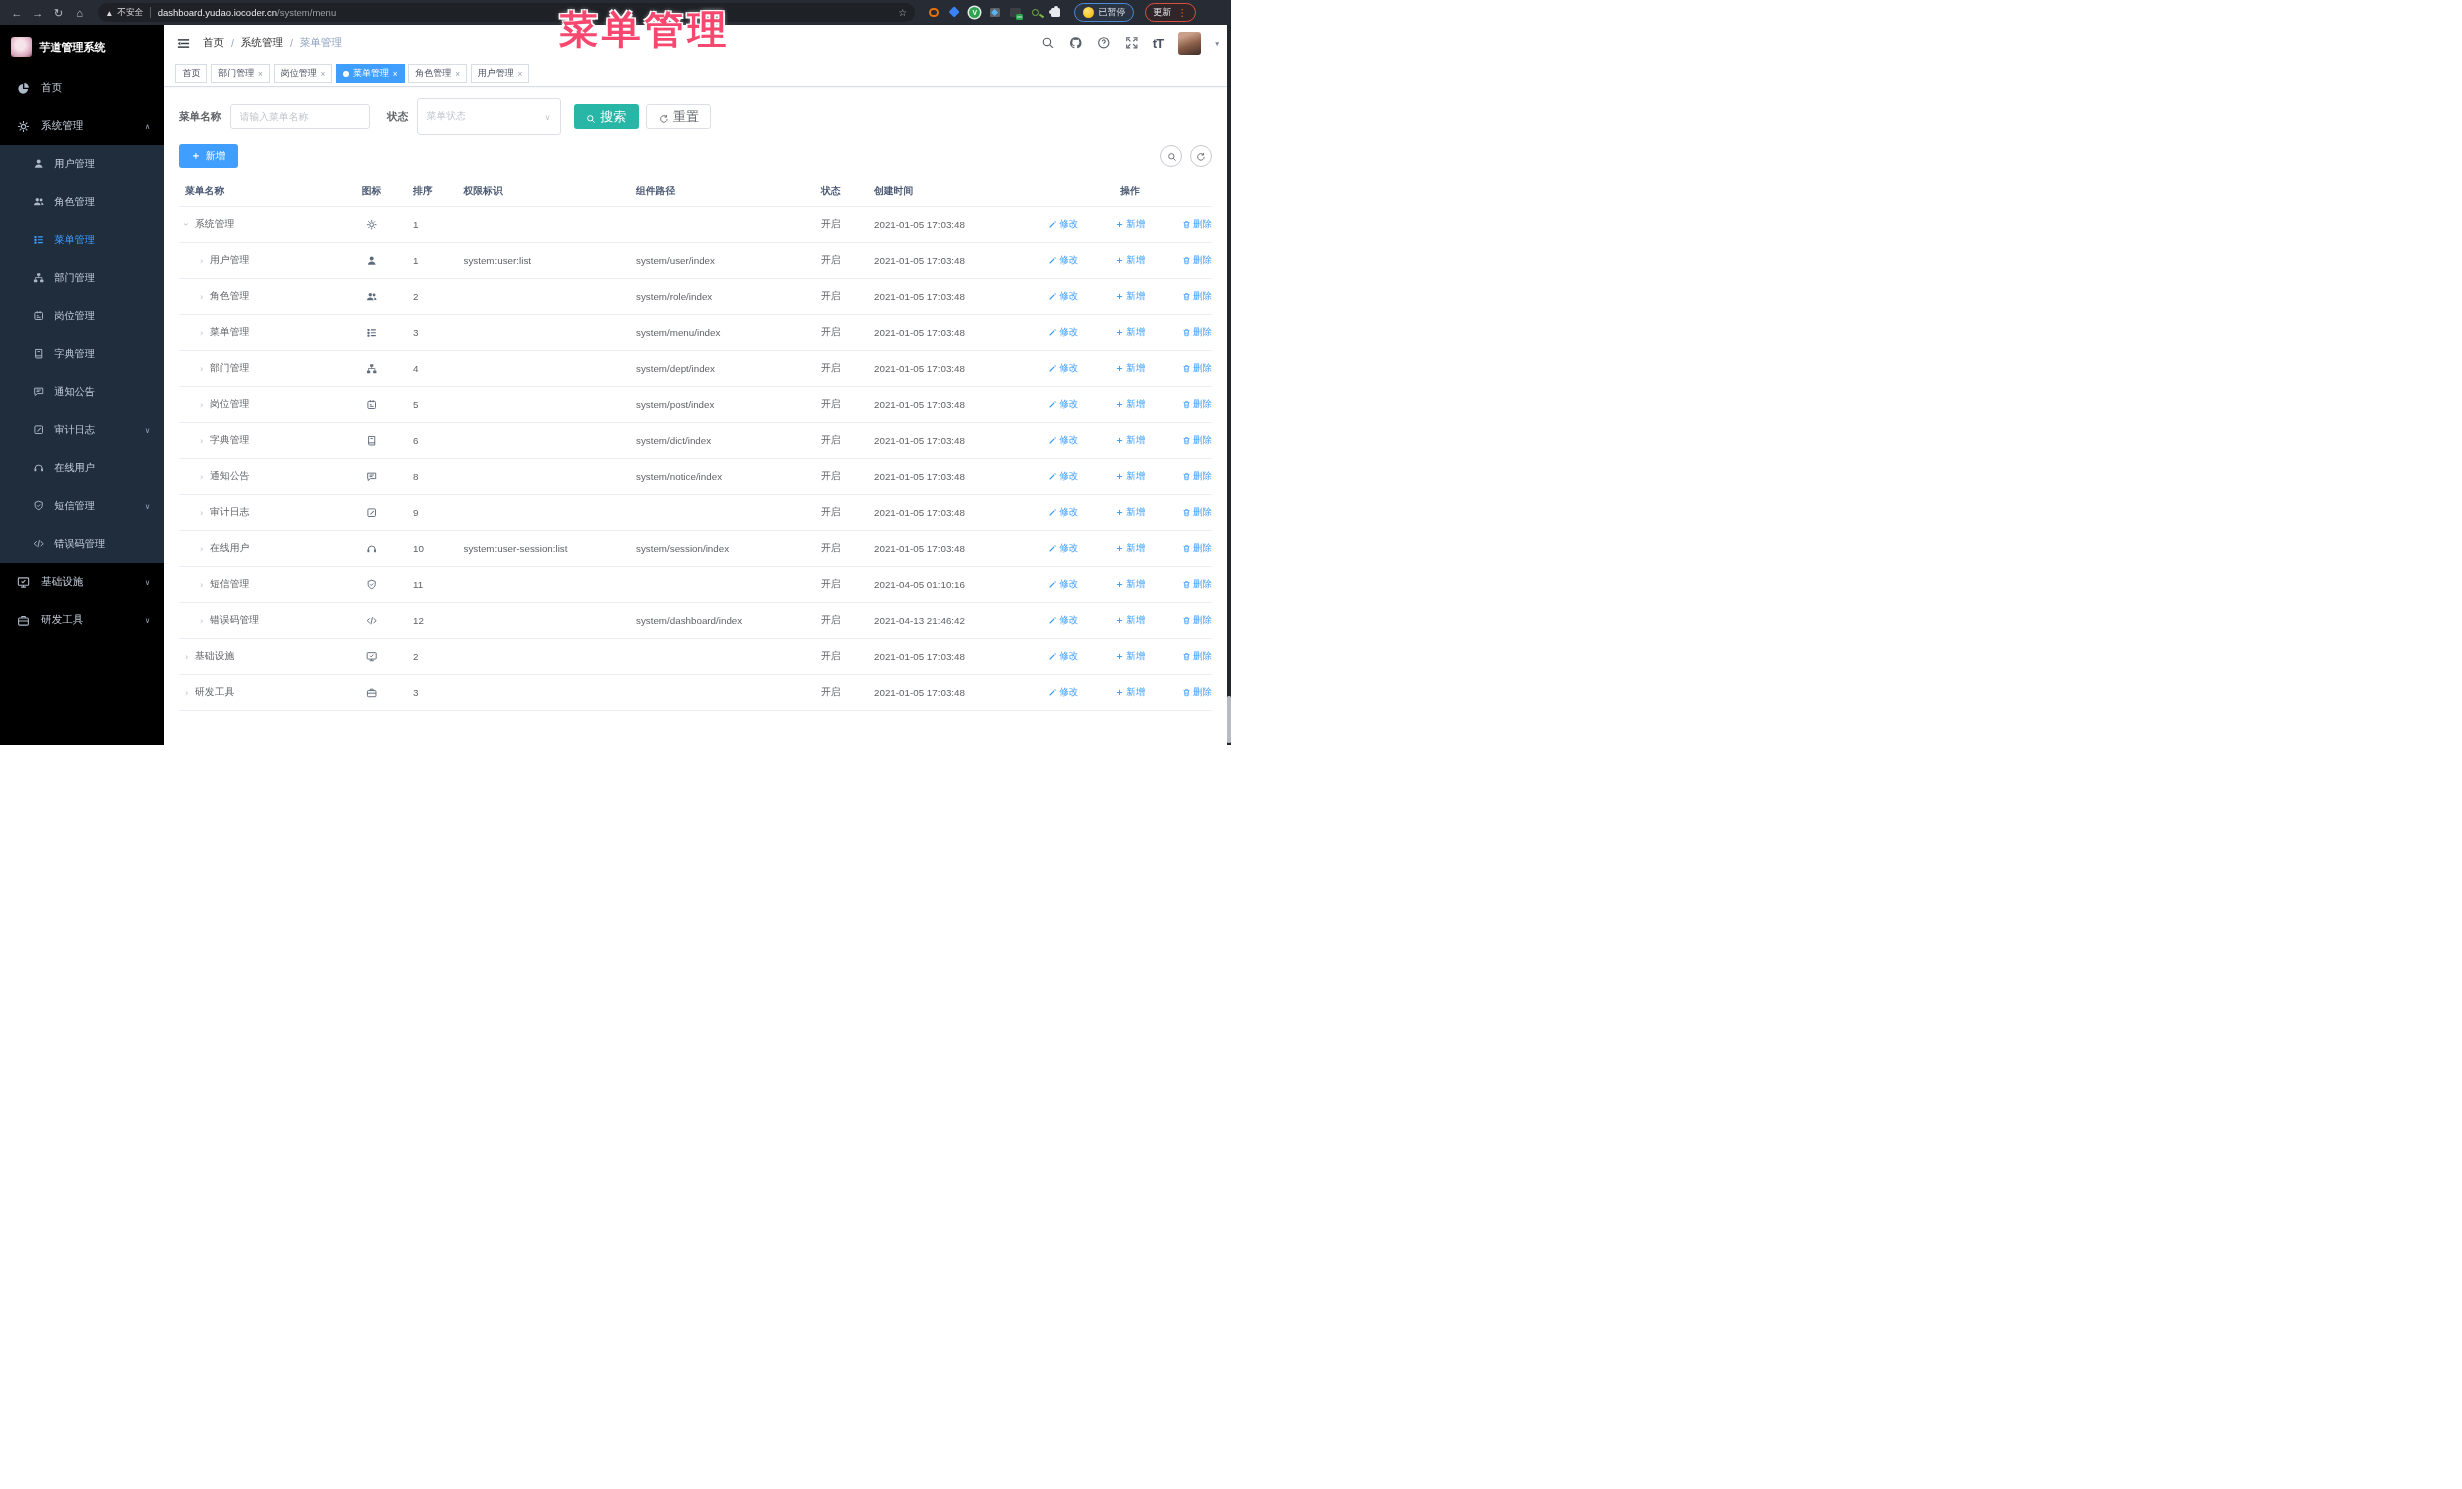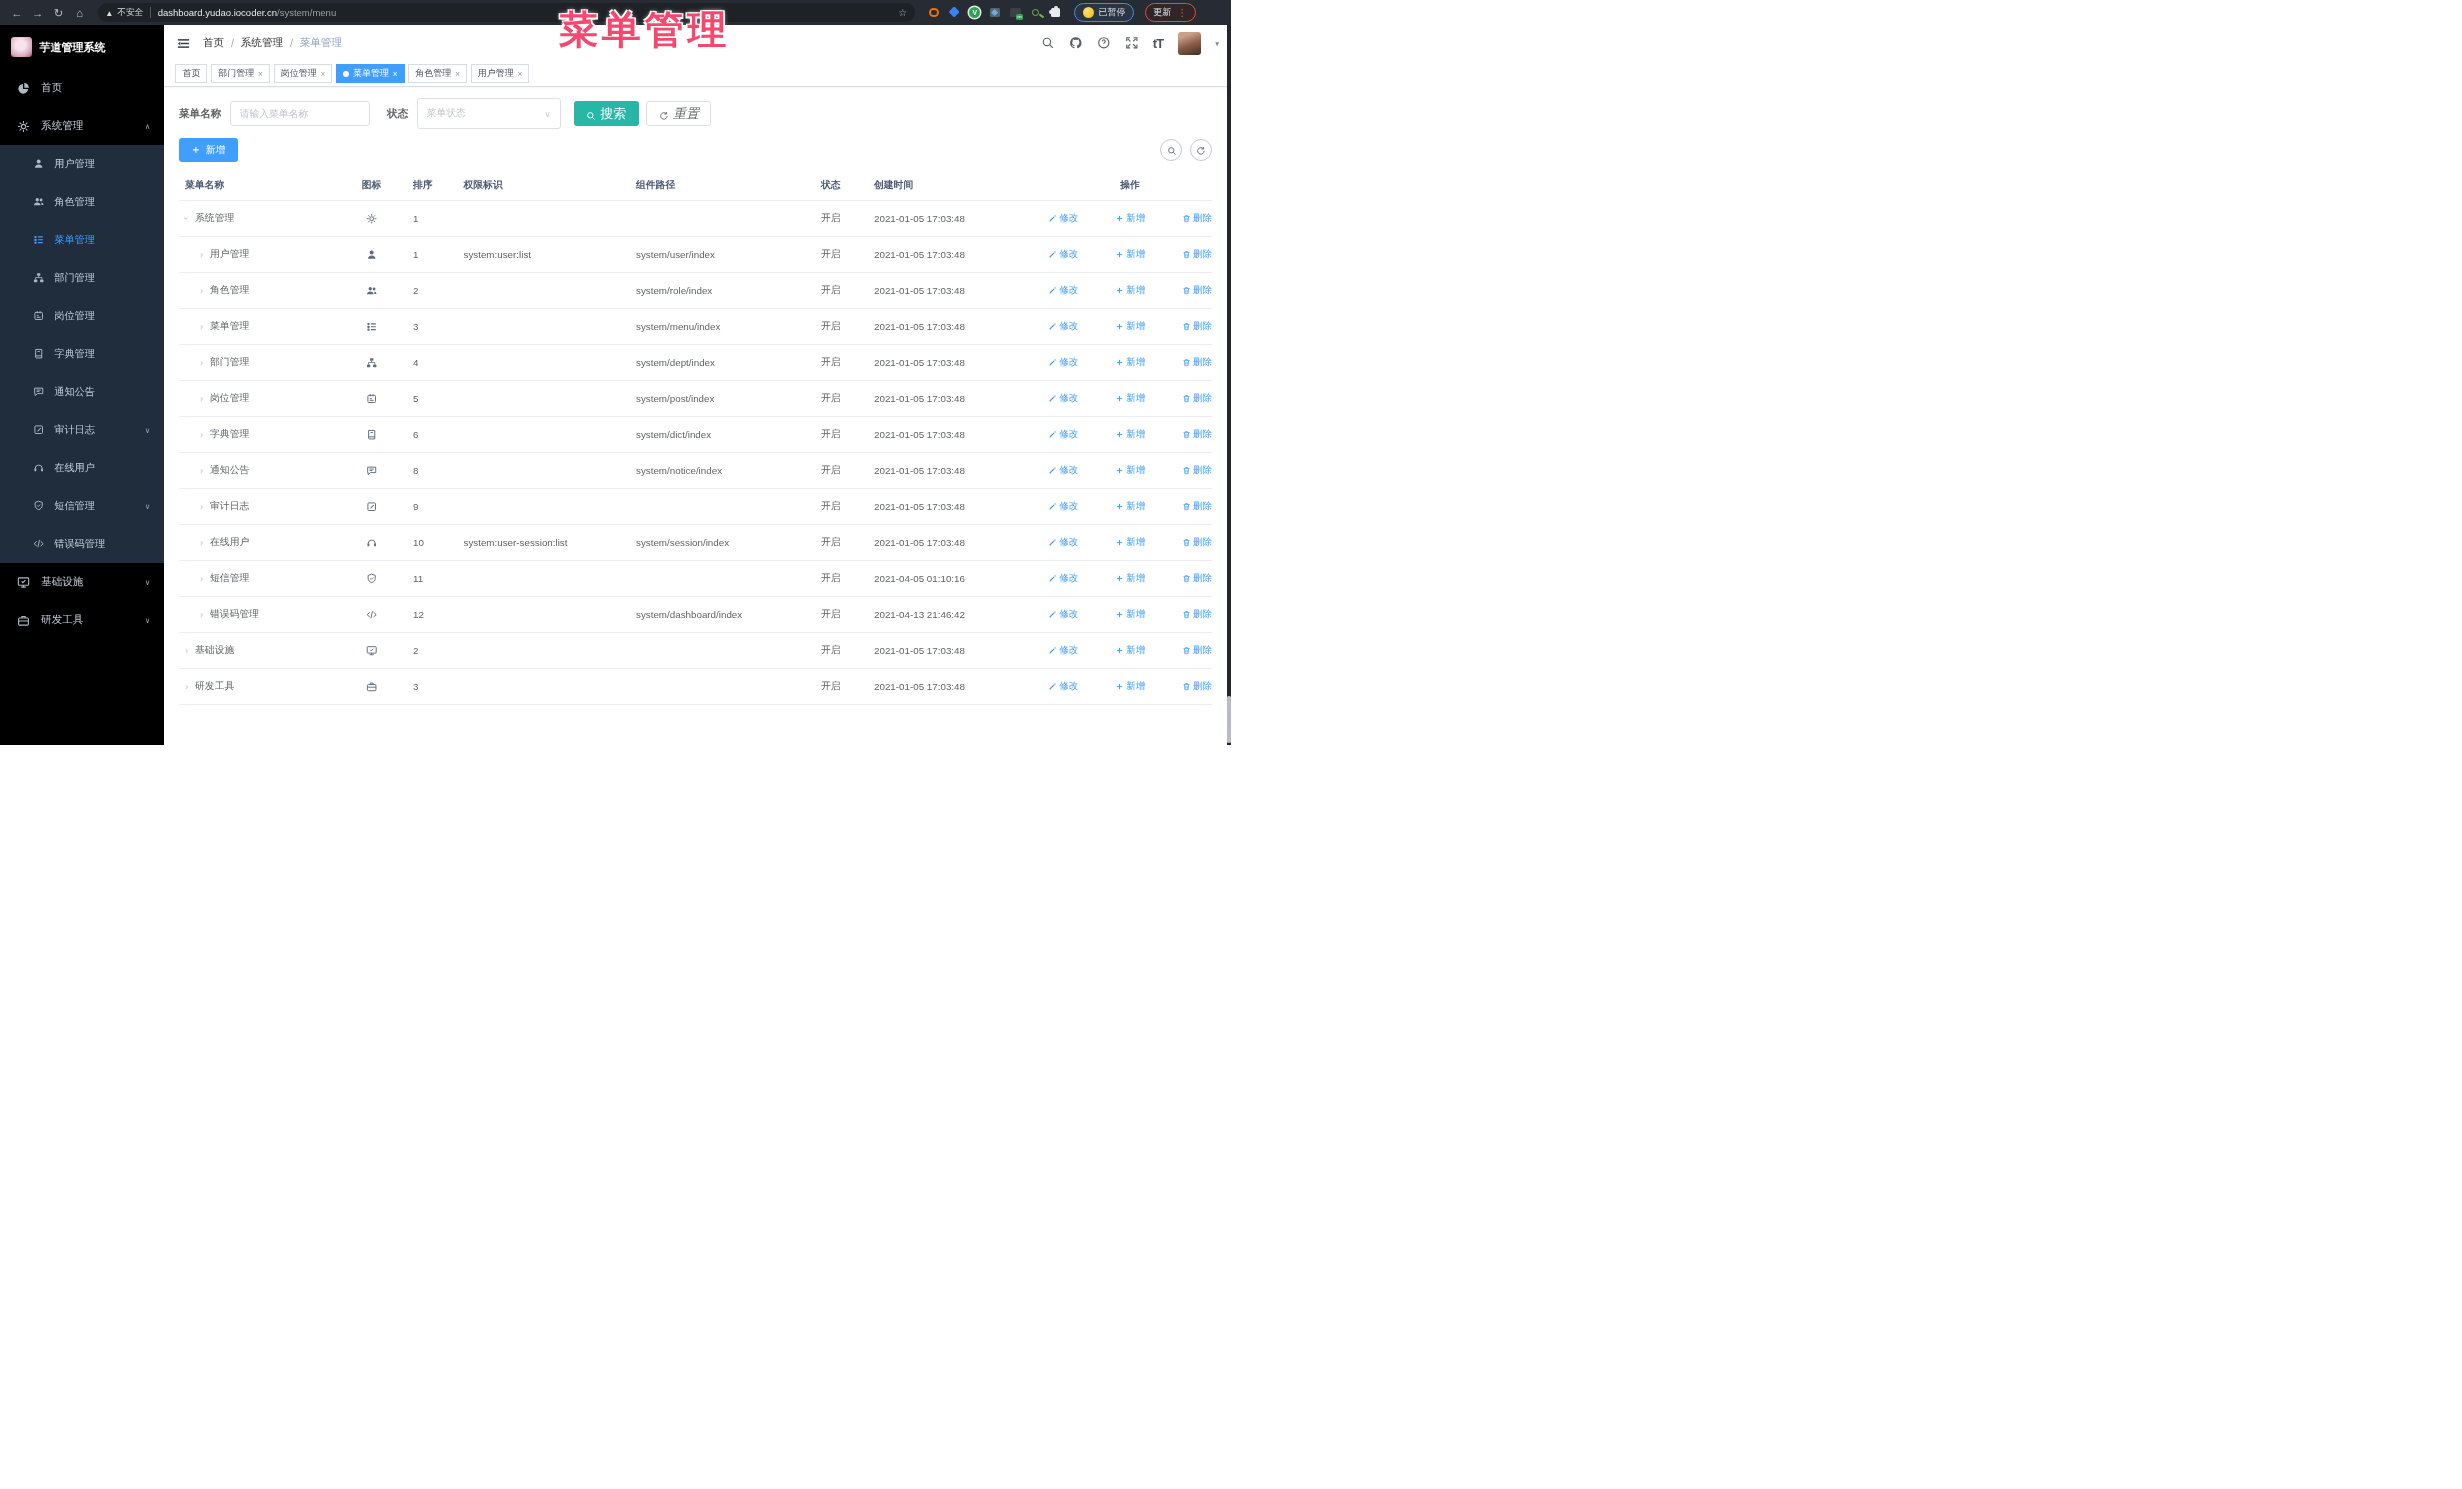--- a/index.html
+++ b/index.html
@@ -80,27 +80,27 @@
   .tag.active { background:#409eff; border-color:#409eff; color:#fff; }
   .tag.active .dot { display:inline-block; }
   .tag.active .x { color:#fff; }
 
   
   .filters { display:flex; align-items:center; padding:11.4px 0 3px 15px; }
   .f-label { font-size:10.6px; color:#606266; margin-right:8.3px; font-weight:700; }
   .f-label2 { font-size:10.6px; color:#606266; margin:0 8.3px 0 17.4px; font-weight:700; }
   .inp { width:140px; height:25px; border:0.8px solid #dcdfe6; border-radius:3px; font-size:9.8px; color:#606266; padding:0 9px; outline:none; font-family:"Liberation Sans",sans-serif; }
   .inp::placeholder { color:#c0c4cc; }
-  .sel { width:144px; height:31px; border:0.8px solid #dcdfe6; border-radius:3px; font-size:9.8px; color:#c0c4cc; padding:0 9px; display:flex; align-items:center; justify-content:space-between; cursor:pointer; }
+  .sel { width:144px; height:37px; border:0.8px solid #dcdfe6; border-radius:3px; font-size:9.8px; color:#c0c4cc; padding:0 9px; display:flex; align-items:center; justify-content:space-between; cursor:pointer; }
   .sel .chv { font-size:8.3px; color:#c0c4cc; }
   .btn { height:25px; border-radius:3px; font-size:13px; display:inline-flex; align-items:center; gap:4.5px; padding:0 11.4px; cursor:pointer; border:0.8px solid transparent; }
   .btn .bic { width:9.8px; height:9.8px; }
   .btn .bic svg { width:100%; height:100%; }
   .btn-search { background:#28b6a6; color:#fff; margin-left:13px; }
-  .btn-reset { background:#fff; border-color:#dcdfe6; color:#606266; margin-left:7.6px;font-style:italic; }
+  .btn-reset { background:#fff; border-color:#dcdfe6; color:#606266; margin-left:7.6px; }
   .btn-add { background:#409eff; color:#fff; height:23.5px; font-size:9.8px; }
 
   .toolbar { display:flex; align-items:center; margin:6px 19px 0 15px; }
   .circle-btns { margin-left:auto; display:flex; gap:7.6px; }
   .cbtn { width:22px; height:22px; border-radius:50%; border:0.8px solid #c5c9d0; color:#606266; display:flex; align-items:center; justify-content:center; cursor:pointer; background:#fff; }
   .cbtn .bic { width:9.8px; height:9.8px; }
   .cbtn svg { width:100%; height:100%; }
 
   
   .table { margin:9px 19px 0 15px; font-size:9.8px; }

